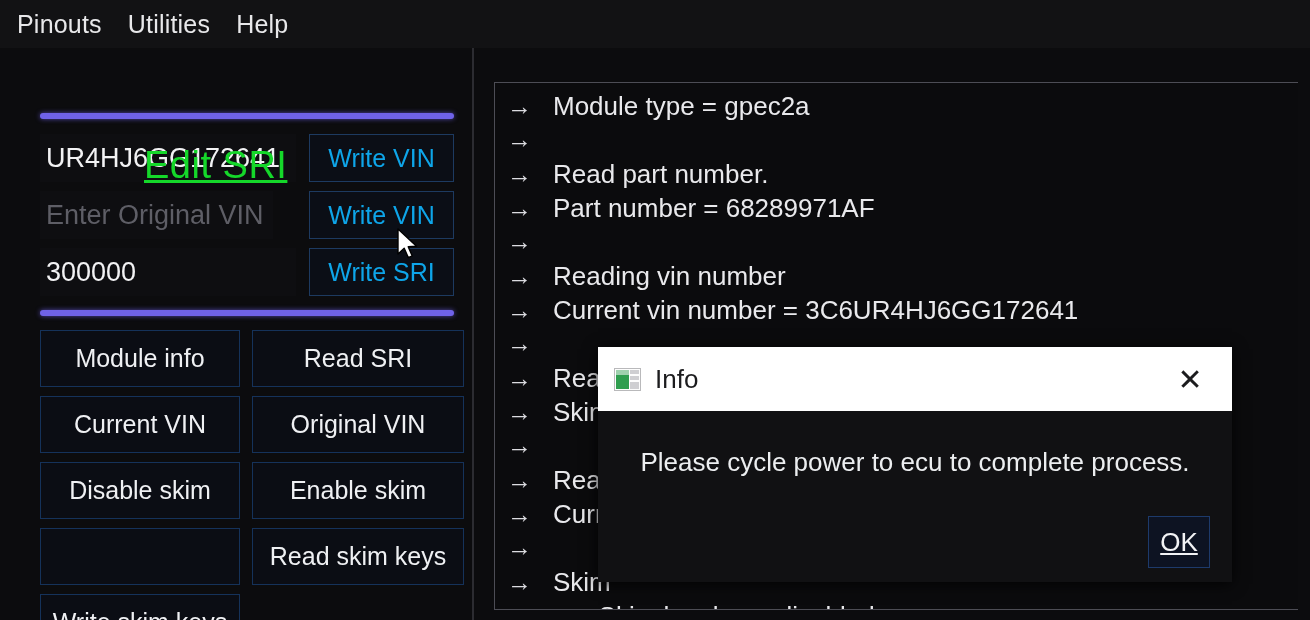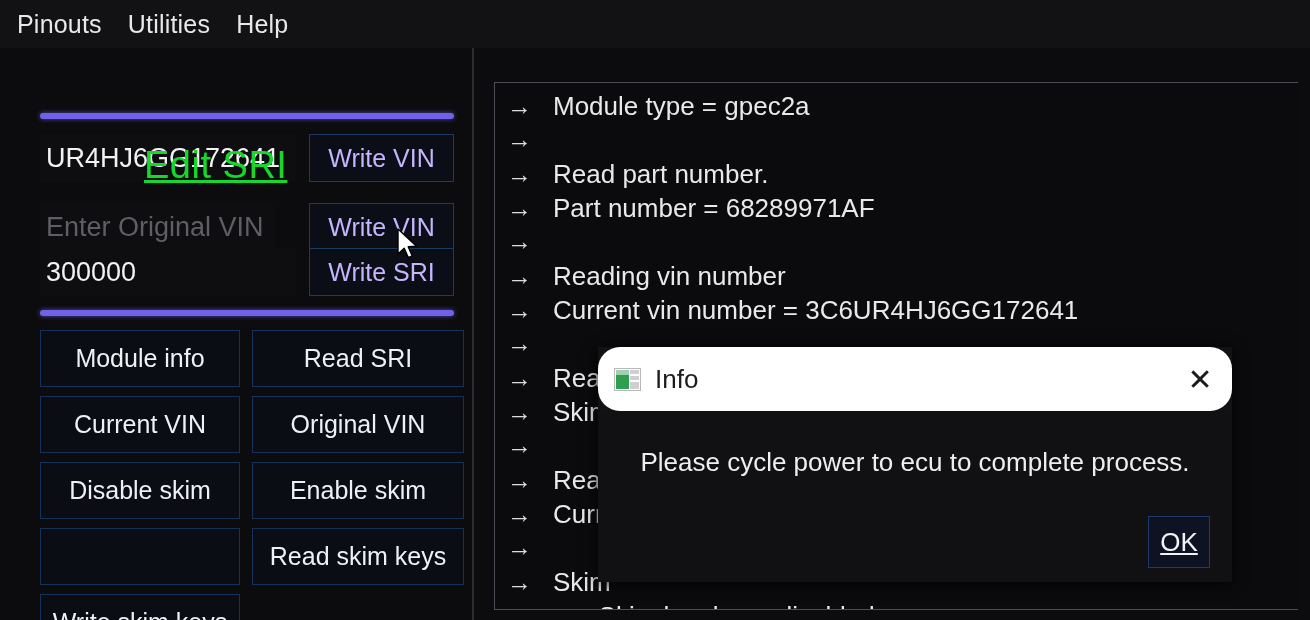--- a/index.html
+++ b/index.html
@@ -73,21 +73,21 @@
   
   .form-row {
     position: absolute;
     left: 40px;
     width: 414px;
     height: 48px;
     display: flex;
     align-items: stretch;
   }
   #row-1 { top: 86px;  }
-  #row-2 { top: 155px; gap: 23px; }
+  #row-2 { top: 143px; gap: 23px; }
   #row-3 { top: 200px; }
 
   .field {
     flex: 1 1 auto;
     position: relative;
     background: #0e0e11;
     border: none;
     outline: none;
     color: #f2f2f4;
     font-family: "Liberation Sans", sans-serif;
@@ -100,21 +100,21 @@
     align-items: center;
     text-align: right;
   }
   .field.placeholder { color: #5e5e66; }
 
   .act-btn {
     flex: 0 0 145px;
     margin-left: 13px;
     background: #0b0e16;
     border: 1px solid #1d3a60;
-    color: #c4b5fd;
+    color: #0ea5e9;
     font-family: "Liberation Sans", sans-serif;
     font-size: 25px;
     display: flex;
     align-items: center;
     justify-content: center;
     box-sizing: border-box;
     overflow: hidden;
     white-space: nowrap;
     cursor: default;
   }
@@ -181,23 +181,22 @@
     left: 598px; top: 347px;
     width: 634px; height: 235px;
     background: #121214;
     box-shadow: 0 2px 14px rgba(0,0,0,0.85);
   }
   #dialog-titlebar {
     height: 64px;
     background: #ffffff;
     display: flex;
     align-items: center;
-    padding: 0 10px 0 16px;
-    box-sizing: border-box;
-    border-radius: 22px;
+    padding: 0 20px 0 16px;
+    box-sizing: border-box;
   }
   #dialog-icon {
     width: 27px; height: 23px;
     flex: 0 0 auto;
     margin-right: 14px;
     position: relative;
   }
   #dialog-title {
     flex: 1 1 auto;
     color: #1c1c1e;

